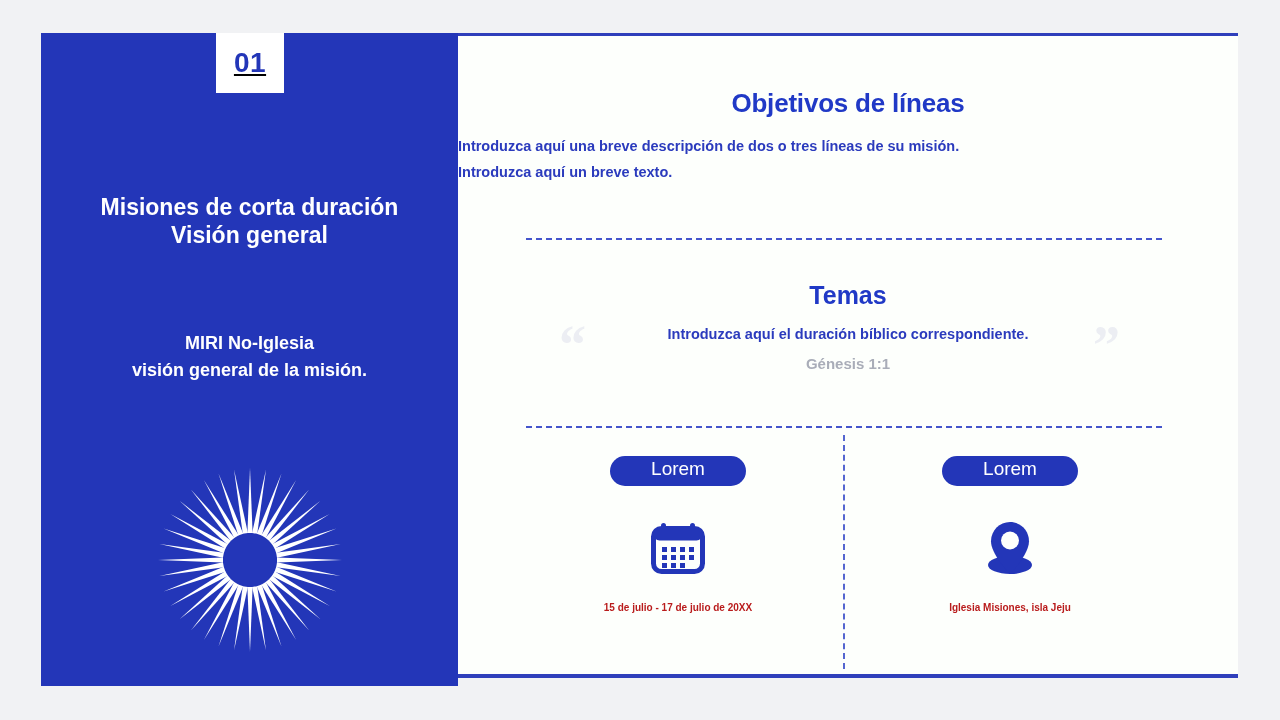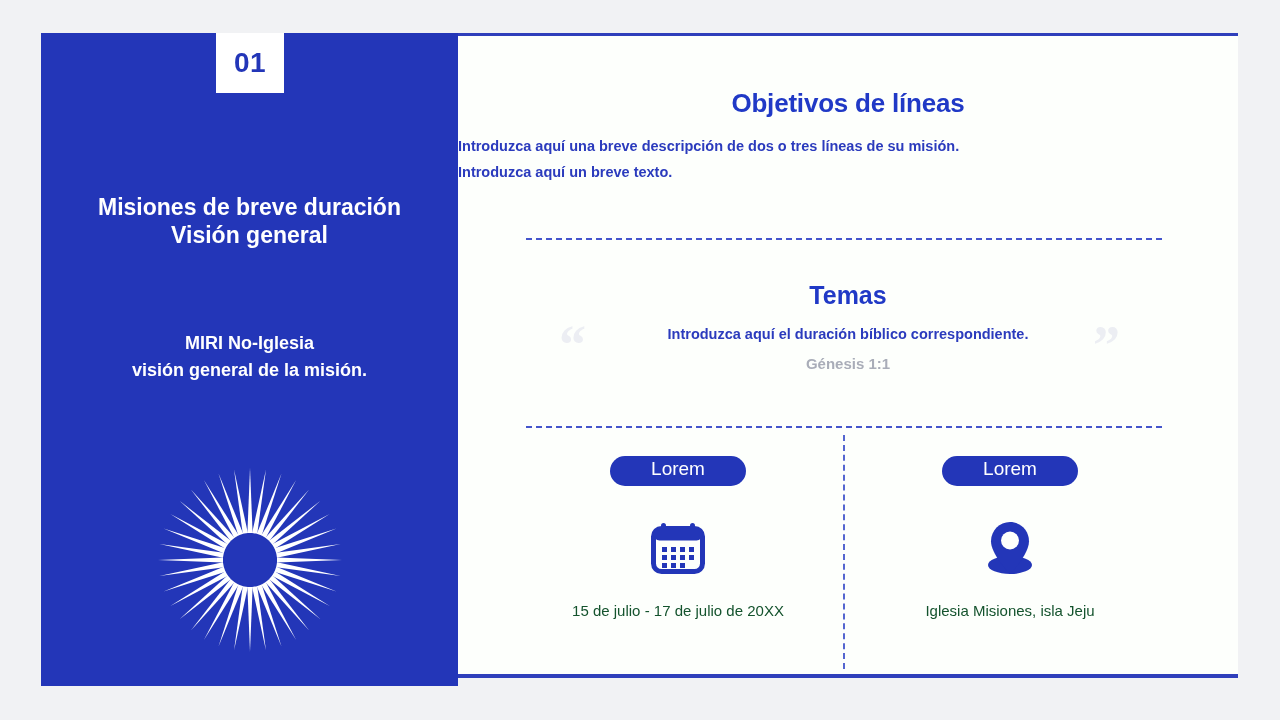--- a/index.html
+++ b/index.html
@@ -36,20 +36,21 @@
   .number-badge {
     position: absolute;
     left: 175px;
     top: 0px;
     width: 68px;
     height: 60px;
     background: #ffffff;
     display: flex;
     align-items: center;
     justify-content: center;
+    text-decoration: underline;
   }
   .number-badge span {
     color: #2336b8;
     font-size: 28px;
     font-weight: bold;
     letter-spacing: 0.5px;
     line-height: 1;
   }
   .left-title {
     position: absolute;
@@ -200,38 +201,38 @@
   }
   .card-icon {
     height: 60px;
     margin-top: 32px;
     display: flex;
     align-items: center;
     justify-content: center;
   }
   .card-caption {
     margin-top: 24px;
-    color: #14532d;
-    font-size: 15px;
-    font-weight: normal;
+    color: #b91c1c;
+    font-size: 10px;
+    font-weight: bold;
   }
 </style>
 </head>
 <body>
 
 <div class="slide">
 
   <div class="left-panel">
 
     <div class="number-badge">
       <span>01</span>
     </div>
 
     <div class="left-title">
-      <div>Misiones de breve duración</div>
+      <div>Misiones de corta duración</div>
       <div>Visión general</div>
     </div>
 
     <div class="left-subtitle">
       <div>MIRI No-Iglesia</div>
       <div>visión general de la misión.</div>
     </div>
 
     <div class="sunburst-wrap">
       <svg width="280" height="190" viewBox="0 0 280 190" xmlns="http://www.w3.org/2000/svg">

